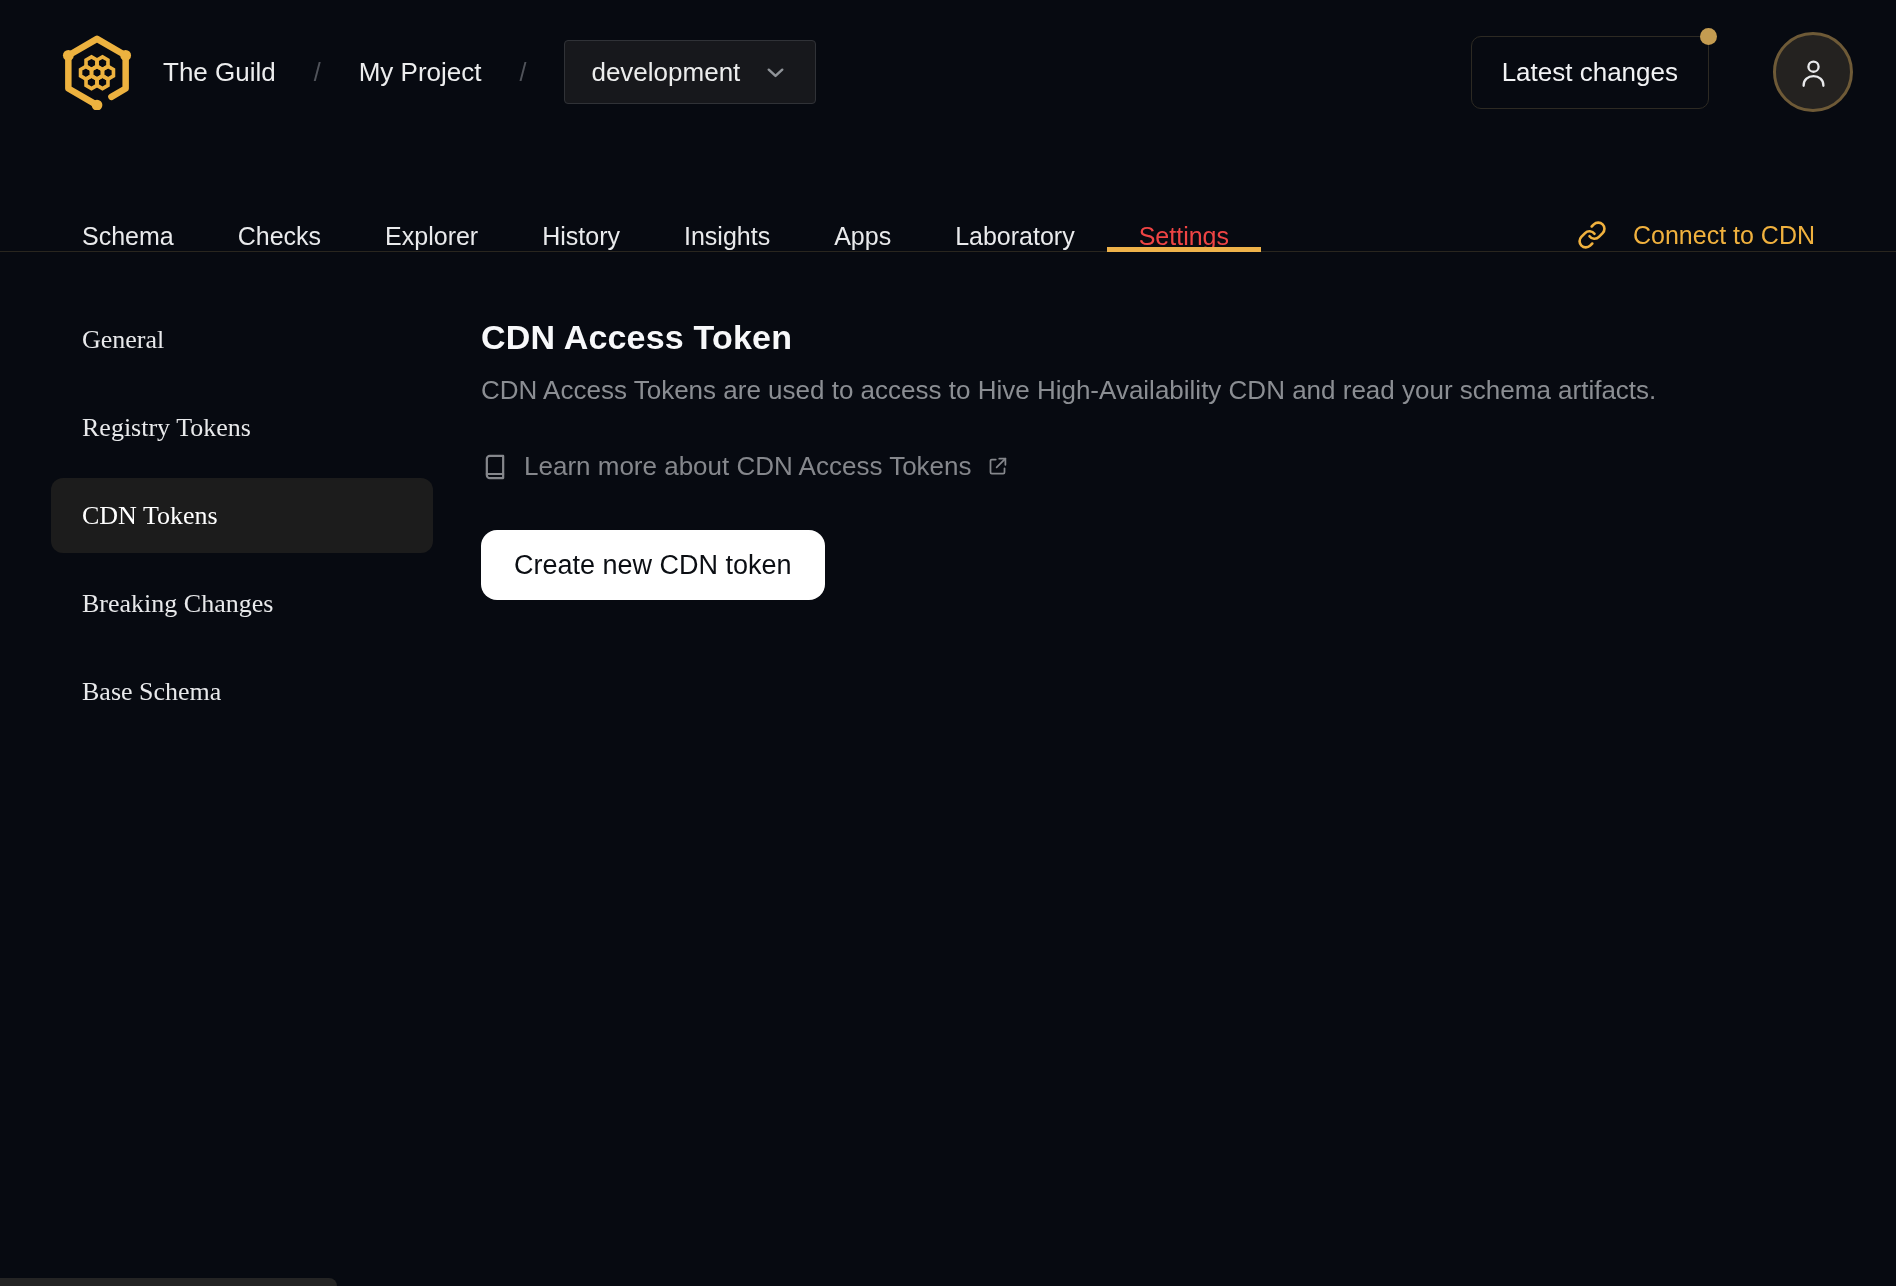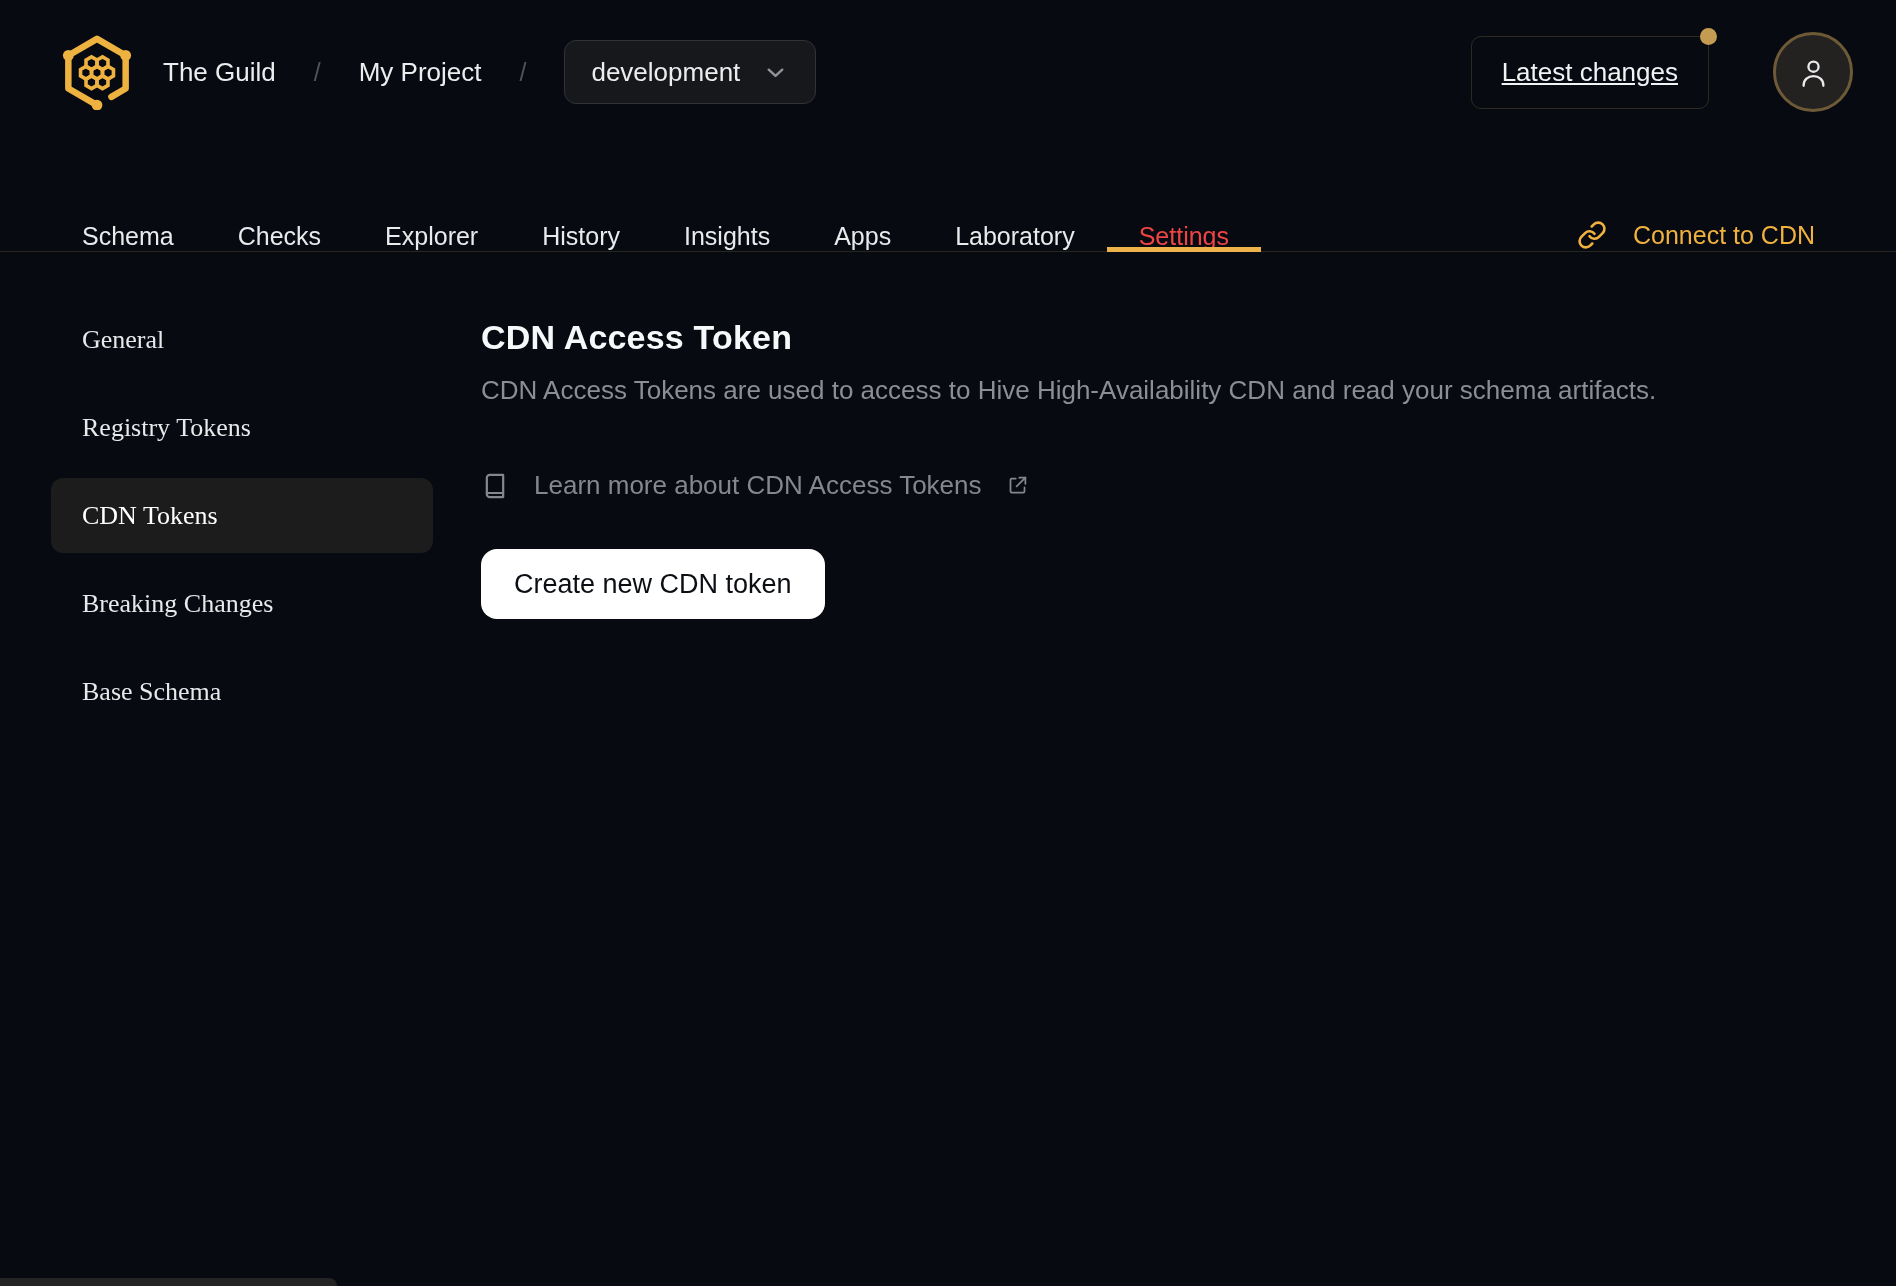--- a/index.html
+++ b/index.html
@@ -20,29 +20,29 @@
     padding: 14px 43px 0 46px;
     margin-left: 15px;
   }
   .logo-link { display: flex; align-items: center; cursor: pointer; }
   .breadcrumb { display: flex; align-items: center; margin-left: 30px; font-size: 26px; }
   .crumb { color: #ecedee; font-weight: 500; cursor: pointer; background: none; border: none; font: inherit; padding: 0; }
   .crumb-sep { color: #50535a; margin: 0 38px; font-size: 25px; }
   .target-select {
     display: flex; align-items: center; gap: 22px;
     background: #17181c; border: 1px solid #303237;
-    border-radius: 12px; padding: 0 26px; height: 64px;
+    border-radius: 4px; padding: 0 26px; height: 64px;
     font-size: 26px; color: #eceded; cursor: pointer; font-family: inherit;
   }
   .header-right { margin-left: auto; display: flex; align-items: center; gap: 64px; }
   .latest-btn {
     position: relative;
     background: transparent; border: 1px solid #2d2a23; border-radius: 10px;
     height: 73px; padding: 0 30px;
-    color: #f2f3f5; font-size: 26px; font-family: inherit; cursor: pointer; text-decoration: underline;
+    color: #f2f3f5; font-size: 26px; font-family: inherit; cursor: pointer;
   }
   .latest-dot {
     position: absolute; top: -9px; right: -9px;
     width: 17px; height: 17px; border-radius: 50%;
     background: #c49c51;
   }
   .avatar-btn {
     width: 80px; height: 80px; border-radius: 50%;
     border: 3px solid #6e5a37; background: #242220;
     display: flex; align-items: center; justify-content: center;
@@ -90,22 +90,22 @@
   }
   .side-item.active { background: #1c1c1c; color: #ffffff; }
 
   .main { padding: 66px 40px 0 21px; }
   .page-title {
     margin: 0; font-size: 34px; font-weight: 700; color: #f7f8fa;
     letter-spacing: 0.2px;
   }
   .page-desc { margin: 18px 0 0 0; font-size: 26px; color: #8b8e93; }
   .learn-link {
-    margin-top: 64px;
-    display: flex; align-items: center; gap: 25px;
+    margin-top: 45px;
+    display: flex; align-items: center; gap: 15px;
     background: none; border: none; padding: 0;
     font-family: inherit; font-size: 26px; color: #85878c; cursor: pointer;
   }
   .create-btn {
     margin-top: 48px;
     height: 70px; padding: 0 33px;
     background: #ffffff; color: #0b0e13;
     border: none; border-radius: 16px;
     font-family: inherit; font-size: 27px; font-weight: 500;
     cursor: pointer;

